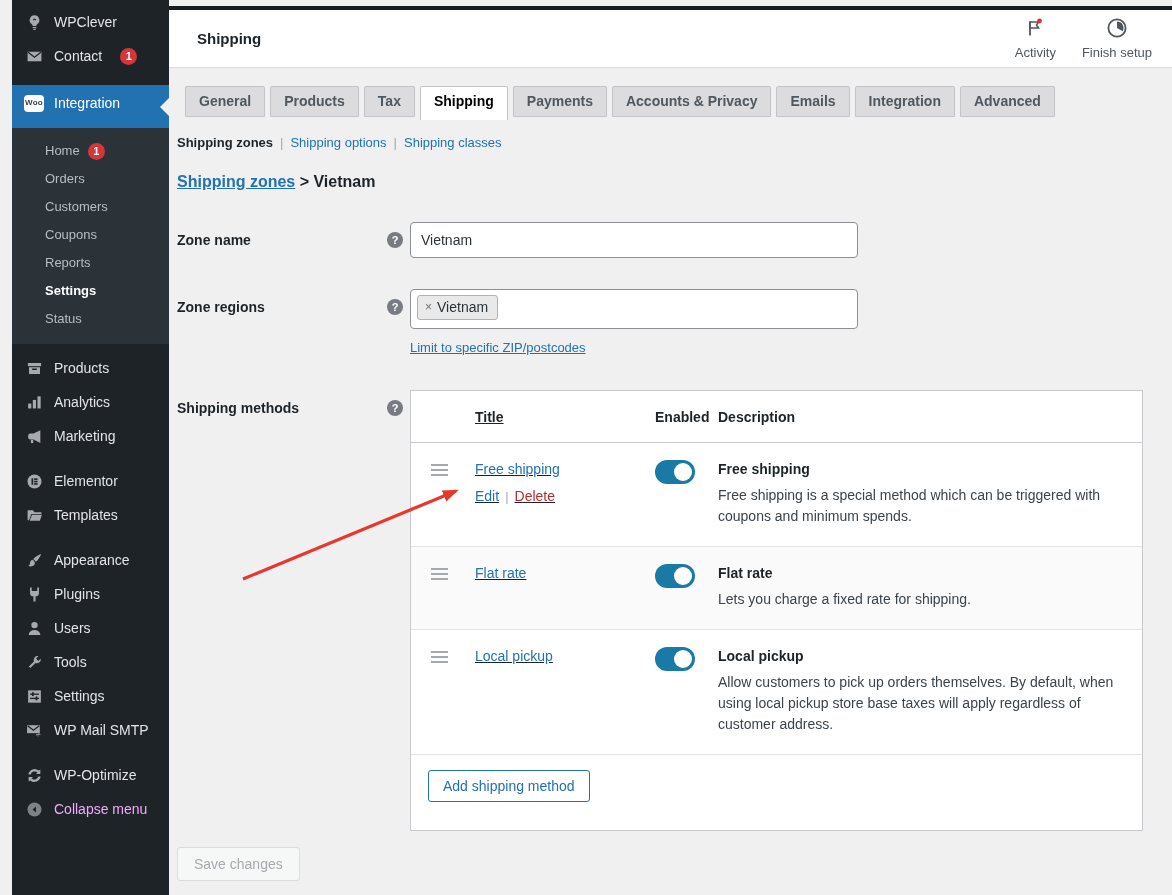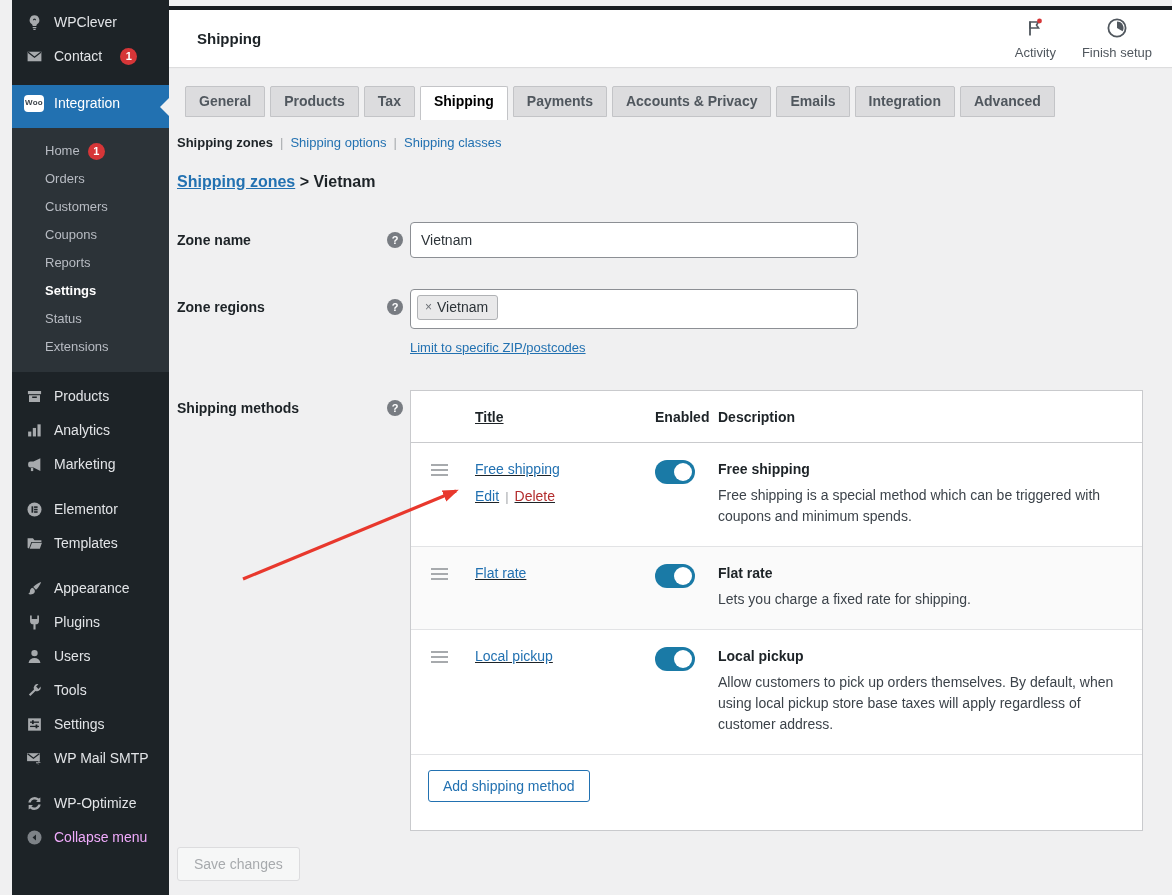--- a/index.html
+++ b/index.html
@@ -207,23 +207,20 @@
         <span>Coupons</span>
       </div>
     <div class="sub-item">
         <span>Reports</span>
       </div>
     <div class="sub-item current">
         <span>Settings</span>
       </div>
     <div class="sub-item">
         <span>Status</span>
-      </div>
-    <div class="sub-item">
-        <span>Extensions</span>
       </div>
   </nav>
 
   <div style="height:7px"></div>
   <div class="s-item">
     <span class="ico">
       <svg width="17" height="17" viewBox="0 0 16 16" fill="currentColor">
           <path d="M1.8 2.8h12.4v3H1.8z"></path>
           <path d="M2.8 6.8h10.4v6.4H2.8z"></path>
           <path d="M5.8 8h4.4v1.4H5.8z" fill="#1d2327"></path>

